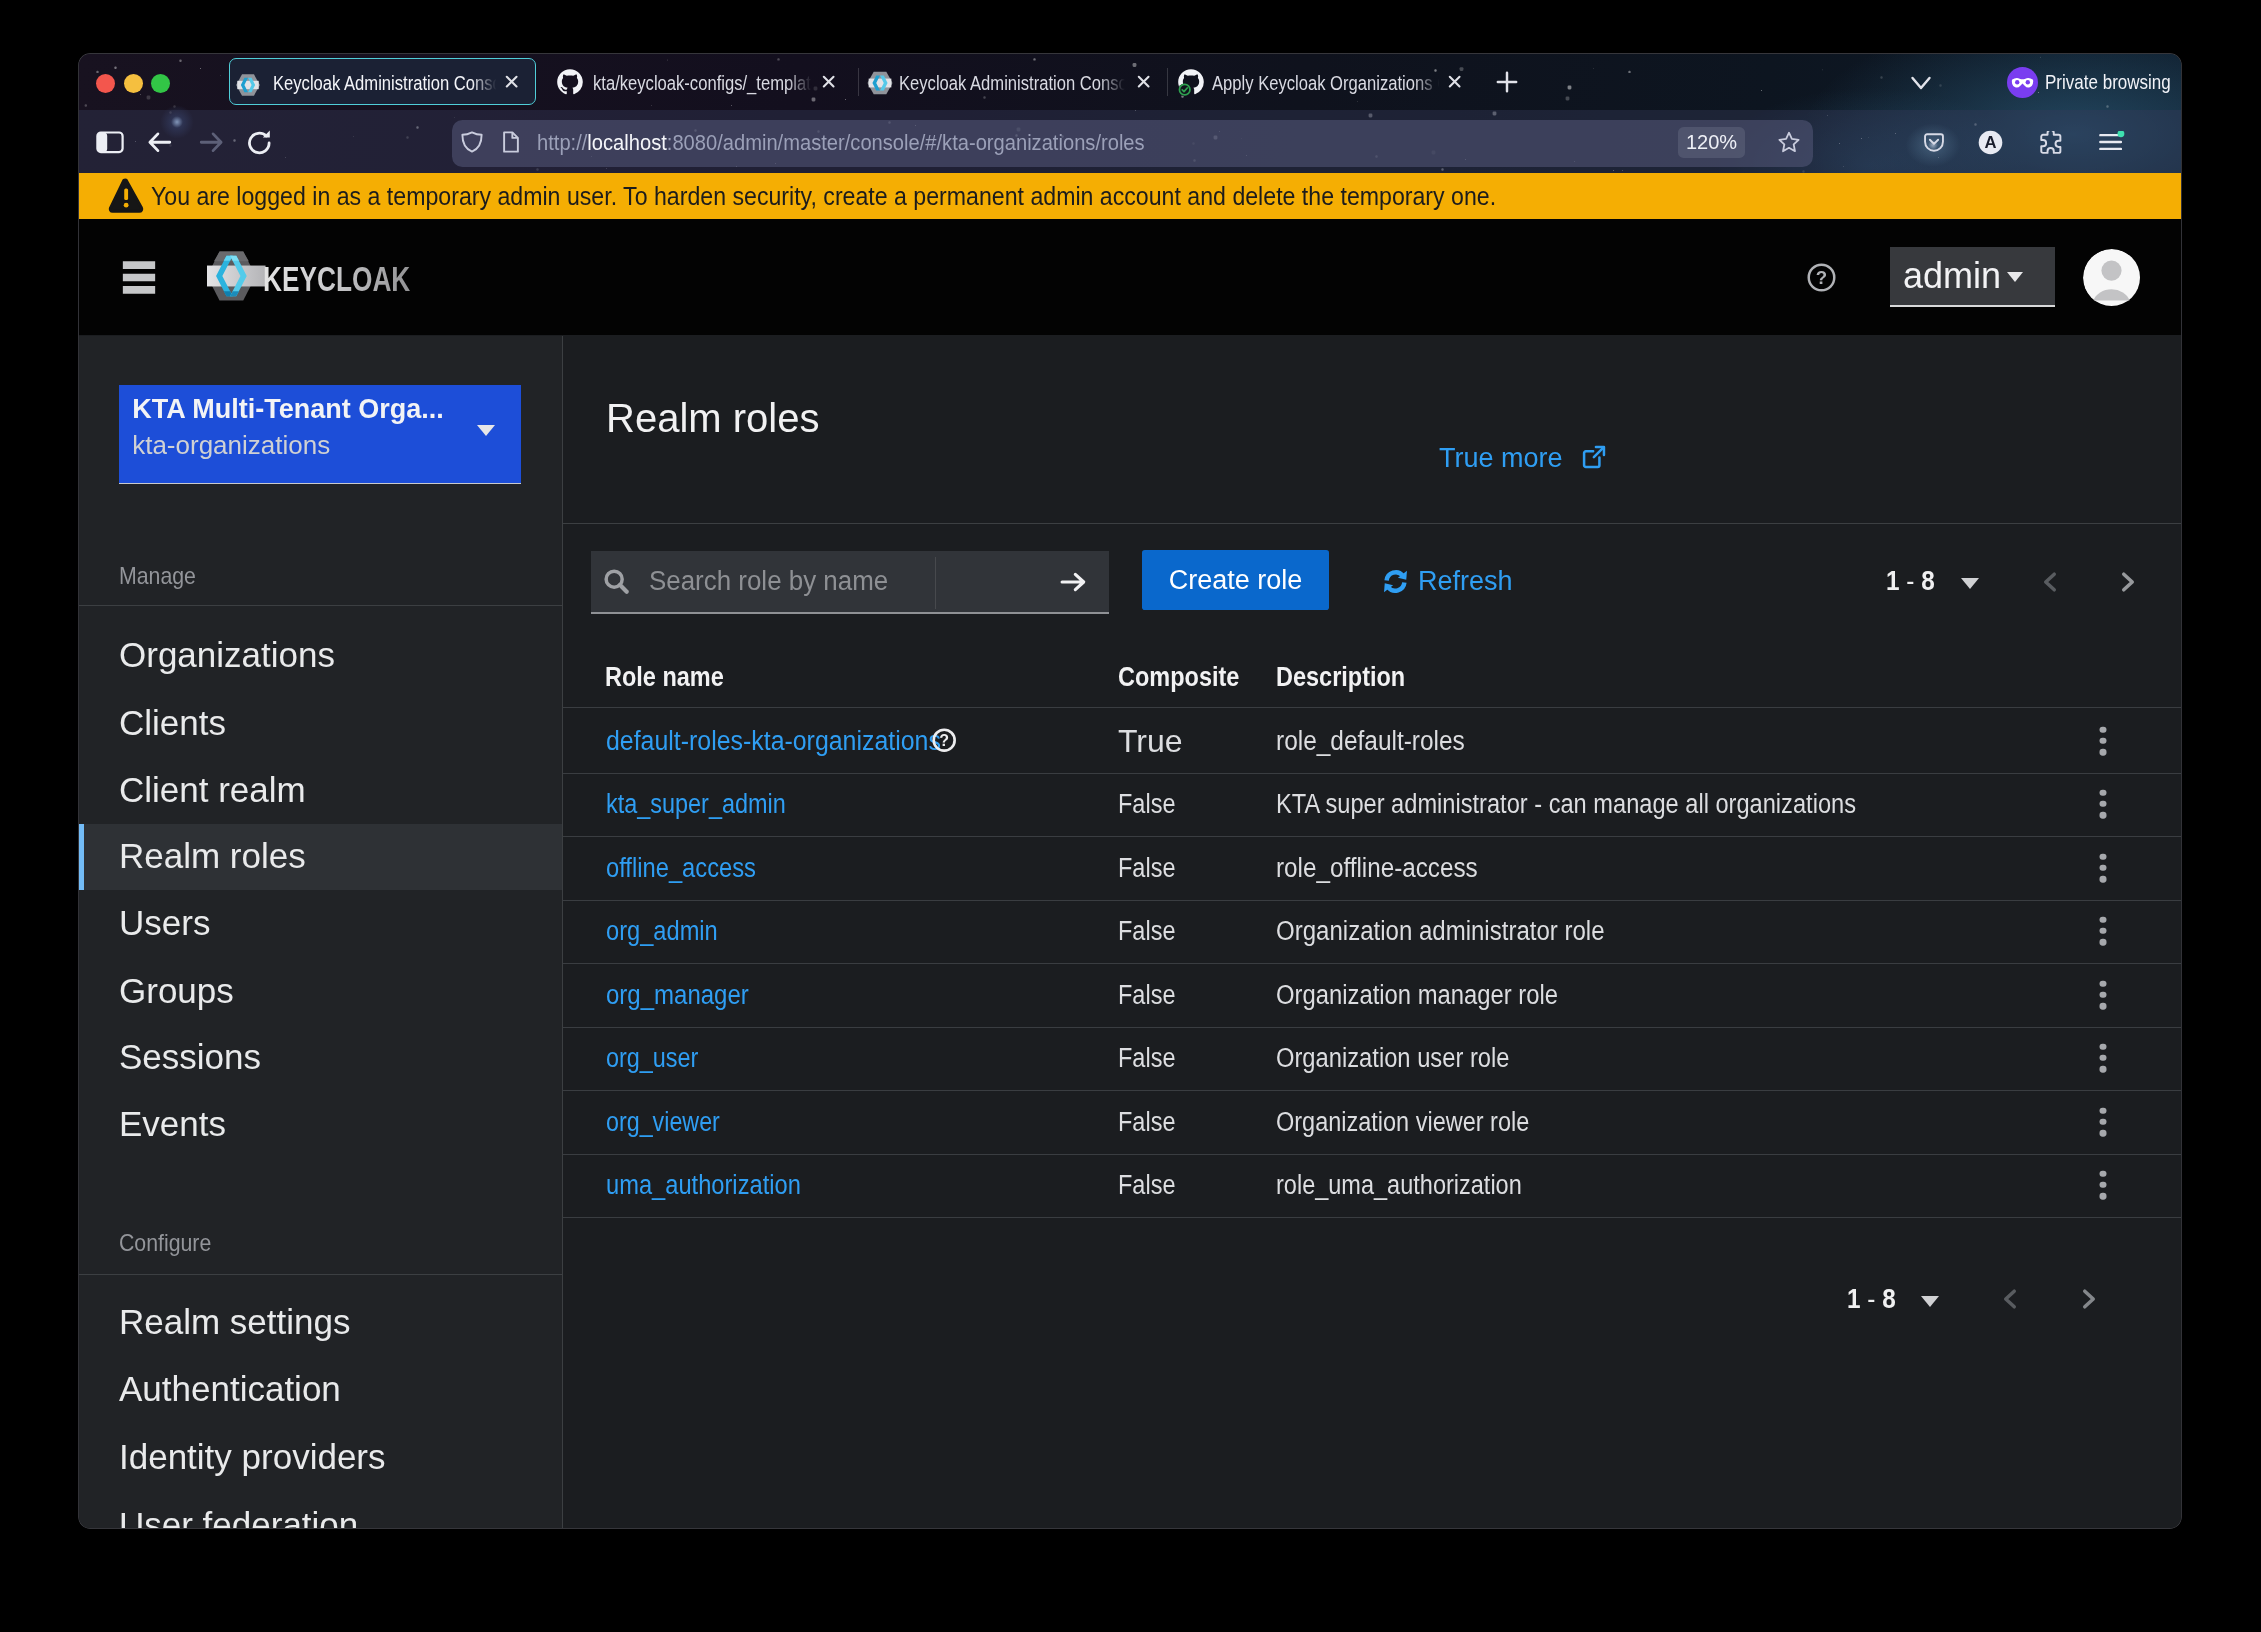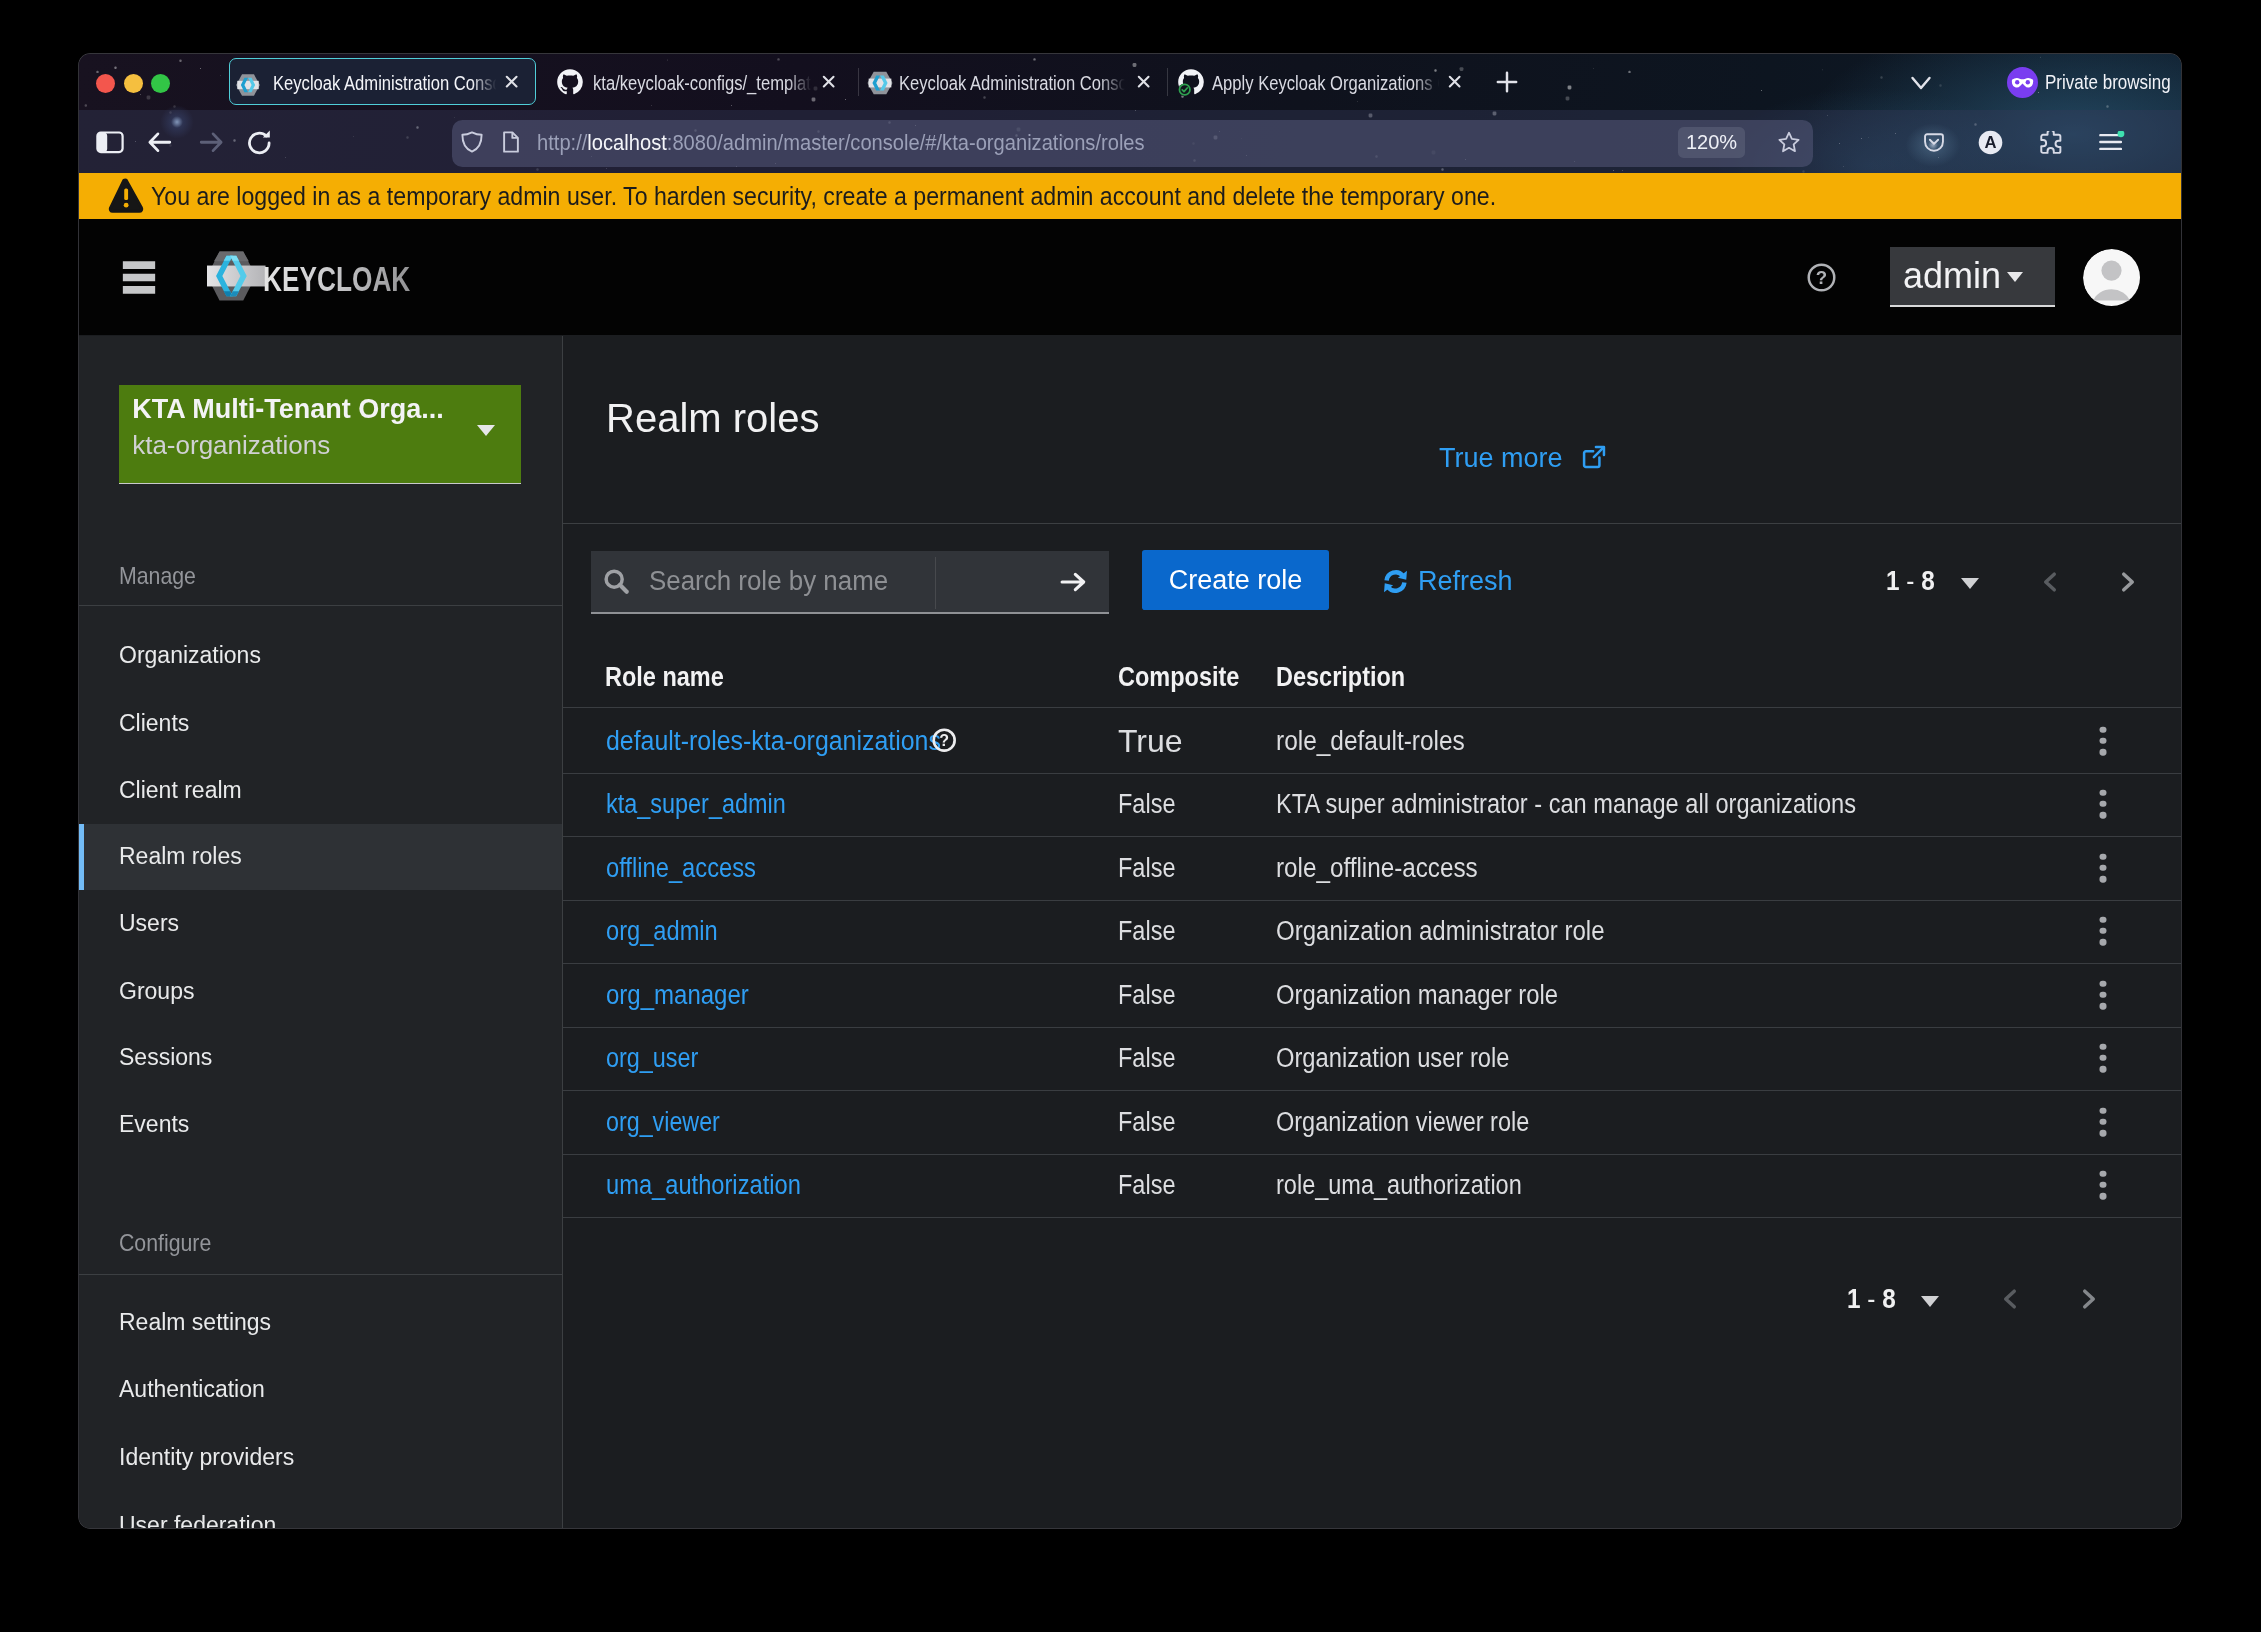--- a/index.html
+++ b/index.html
@@ -18,21 +18,21 @@
 .urlpill{position:absolute;left:373px;top:66px;width:1361px;height:47px;border-radius:10.5px;background:rgba(86,90,122,.55);}
 .tab{position:absolute;top:4.2px;height:47px;border-radius:7px;}
 .tab.active{background:#1b2134;border:1.7px solid #50ced8;}
 .tabtitle{font-size:20px;color:#d9dae2;white-space:nowrap;overflow:hidden;transform:scaleX(.83);transform-origin:left center;
  -webkit-mask-image:linear-gradient(90deg,#000 88%,transparent 99%);}
 .tab.active .tabtitle{color:#f4f5f9}
 .banner{position:absolute;left:0;top:119px;width:2102px;height:46px;background:#f5ae03;}
 .masthead{position:absolute;left:0;top:165px;width:2102px;height:116px;background:#030303;}
 .sidebar{position:absolute;left:0;top:282px;width:483px;height:1193px;background:#212326;}
 .content{position:absolute;left:483px;top:282px;width:1619px;height:1193px;background:#1b1d20;border-left:0.7px solid #3c3f42;}
-.navitem{position:absolute;left:40px;font-size:23px;color:#e9eaeb;white-space:nowrap;transform:translateY(-50%);}
+.navitem{position:absolute;left:40px;font-size:35px;color:#e9eaeb;white-space:nowrap;transform:translateY(-50%);}
 .grouplabel{position:absolute;left:40px;font-size:23.4px;color:#93959a;white-space:nowrap;transform:translateY(-50%);}
 .hr{position:absolute;left:0;width:483px;height:0.7px;background:#3c3f42;}
 .rowline{position:absolute;height:0.7px;background:#3a3d41;}
 .kebab{position:absolute;width:7px;transform:translate(-50%,-50%);display:flex;flex-direction:column;gap:4.9px;align-items:center;}
 .kebab i{width:6.3px;height:6.3px;border-radius:50%;background:#a6a8ac;display:block}
 </style></head><body>
 <div class="win">
 <div class="chrome">
 <div class="starlayer" style="box-shadow:1297px 102px 0 0.7px rgba(255,255,255,0.57),1682px 36px 0 0px rgba(255,255,255,0.81),1363px 115px 0 0.7px rgba(255,255,255,0.81),274px 82px 0 0px rgba(255,255,255,0.35),1543px 116px 0 0px rgba(255,255,255,0.67),1136px 83px 0 1.4px rgba(255,255,255,0.77),1861px 31px 0 0.7px rgba(255,255,255,0.26),1514px 14px 0 0px rgba(255,255,255,0.27),696px 109px 0 0px rgba(255,255,255,0.79),937px 81px 0 0.7px rgba(255,255,255,0.84),1488px 44px 0 1.4px rgba(255,255,255,0.46),18px 17.4px 0 0.7px rgba(255,255,255,0.71),1167px 101px 0 0px rgba(255,255,255,0.75),905px 43px 0 0.7px rgba(255,255,255,0.45),206px 103px 0 0px rgba(255,255,255,0.53),836px 71px 0 0px rgba(255,255,255,0.92),1961px 2.8px 0 0px rgba(255,255,255,0.40),155px 86px 0 0.7px rgba(255,255,255,0.94),1140px 77px 0 0px rgba(255,255,255,0.65),572px 51px 0 0px rgba(255,255,255,0.31),955px 4.9px 0 0.7px rgba(255,255,255,0.78),342px 26.5px 0 0px rgba(255,255,255,0.74),36px 13.2px 0 0.7px rgba(255,255,255,0.81),512px 102px 0 0px rgba(255,255,255,0.56),550px 26px 0 0.7px rgba(255,255,255,0.70),338px 73px 0 0.7px rgba(255,255,255,0.94),6.3px 51px 0 0.7px rgba(255,255,255,0.46),61px 40px 0 0px rgba(255,255,255,0.53),1724px 117px 0 0.7px rgba(255,255,255,0.32),423px 40px 0 0.7px rgba(255,255,255,0.43),1748px 61px 0 0px rgba(255,255,255,0.52),217px 19px 0 0px rgba(255,255,255,0.66),699px 4.9px 0 0.7px rgba(255,255,255,0.51),1782px 84px 0 0px rgba(255,255,255,0.92),1386px 105px 0 0px rgba(255,255,255,0.86),527px 114px 0 0px rgba(255,255,255,0.47),657px 112px 0 0px rgba(255,255,255,0.76),458px 115px 0 0.7px rgba(255,255,255,0.39),1114px 89px 0 0.7px rgba(255,255,255,0.30),141px 21px 0 0px rgba(255,255,255,0.28),734px 45px 0 1.4px rgba(255,255,255,0.74),739px 77px 0 0.7px rgba(255,255,255,0.59),1490px 33px 0 1.4px rgba(255,255,255,0.93),366px 43px 0 0.7px rgba(255,255,255,0.64),1764px 112px 0 0px rgba(255,255,255,0.45),588px 5.6px 0 0px rgba(255,255,255,0.44),1278px 47px 0 0px rgba(255,255,255,0.28),810px 68px 0 0.7px rgba(255,255,255,0.65),381px 19px 0 0px rgba(255,255,255,0.35),1291px 61px 0 1.4px rgba(255,255,255,0.76),1495px 107px 0 0px rgba(255,255,255,0.66),56px 87px 0 0px rgba(255,255,255,0.74),101px 6.3px 0 0.7px rgba(255,255,255,0.70),1382px 14.6px 0 1.4px rgba(255,255,255,0.47),395px 15.3px 0 0px rgba(255,255,255,0.57),1055px 10.5px 0 1.4px rgba(255,255,255,0.77),375px 63px 0 0px rgba(255,255,255,0.31),1356px 16px 0 0.7px rgba(255,255,255,0.91),91px 91px 0 0.7px rgba(255,255,255,0.26),1896px 70px 0 0.7px rgba(255,255,255,0.66),1743px 15.3px 0 0px rgba(255,255,255,0.31),335px 48px 0 0.7px rgba(255,255,255,0.76),1115px 106px 0 0.7px rgba(255,255,255,0.56),1550px 17.4px 0 0.7px rgba(255,255,255,0.78),91px 58px 0 0.7px rgba(255,255,255,0.31),69px 43px 0 1.4px rgba(255,255,255,0.33),1760px 89px 0 0px rgba(255,255,255,0.88),1056px 56px 0 0px rgba(255,255,255,0.72),583px 95px 0 0px rgba(255,255,255,0.78),983px 82px 0 0.7px rgba(255,255,255,0.87),939px 75px 0 1.4px rgba(255,255,255,0.43),1816px 79px 0 0px rgba(255,255,255,0.87),1103px 42px 0 0.7px rgba(255,255,255,0.89),604px 26.5px 0 0px rgba(255,255,255,0.60),121px 14px 0 0px rgba(255,255,255,0.83),328px 83px 0 0.7px rgba(255,255,255,0.44),616px 76px 0 0.7px rgba(255,255,255,0.69),1415px 59px 0 1.4px rgba(255,255,255,0.84),1789px 83px 0 0px rgba(255,255,255,0.30),95px 52px 0 0.7px rgba(255,255,255,0.28),2028px 52px 0 0.7px rgba(255,255,255,0.50),1859px 103px 0 0px rgba(255,255,255,0.70),1162px 84px 0 0px rgba(255,255,255,0.27),766px 45px 0 0px rgba(255,255,255,0.81),1802px 23px 0 0.7px rgba(255,255,255,0.33),1534px 116px 0 0px rgba(255,255,255,0.92),1959px 38px 0 0px rgba(255,255,255,0.83),736px 34px 0 1.4px rgba(255,255,255,0.26),1354px 98px 0 1.4px rgba(255,255,255,0.28),652px 51px 0 0px rgba(255,255,255,0.63);opacity:.5"></div>
 <div class="abs" style="left:16.7px;top:20px;width:19px;height:19px;border-radius:50%;background:#f3564d"></div>
@@ -177,21 +177,21 @@
     </svg>
 <div class="abs" style="left:1811px;top:193px;width:165px;height:60px;background:#37393d;border-bottom:2.1px solid #d8d9da"></div>
 <div class="abs" style="left:1824px;top:222px;transform:translateY(-50%) scaleX(1.0);transform-origin:left center;font-size:36px;color:#f2f2f4;font-weight:400;white-space:nowrap;">admin</div>
 <div class="abs" style="left:1928px;top:218px;width:0;height:0;border-left:8.4px solid transparent;border-right:8.4px solid transparent;border-top:10.5px solid #e8e8ea"></div>
 <svg class="abs" style="left:2004px;top:195px;clip-path:circle(29px at 29px 29px)" width="57" height="57" viewBox="0 0 82 82">
       <circle cx="41" cy="41" r="41" fill="#f7f7f7"></circle>
       <circle cx="41" cy="31" r="14.5" fill="#c3c3c5"></circle>
       <path d="M15 74 a27 22 0 0 1 52 0 Z" fill="#c3c3c5"></path>
     </svg>
 <div class="sidebar">
-<div class="abs" style="left:40px;top:49px;width:402px;height:99px;background:#4d7c0f;border-bottom:1.4px solid #c9cacc">
+<div class="abs" style="left:40px;top:49px;width:402px;height:99px;background:#1d4ed8;border-bottom:1.4px solid #c9cacc">
 <div class="abs" style="left:13.2px;top:24.4px;transform:translateY(-50%) scaleX(1.0);transform-origin:left center;font-size:27px;color:#f3f3f5;font-weight:600;white-space:nowrap;">KTA Multi-Tenant Orga...</div>
 <div class="abs" style="left:13.2px;top:60px;transform:translateY(-50%) scaleX(1.0);transform-origin:left center;font-size:26px;color:#d0d1d3;font-weight:400;white-space:nowrap;">kta-organizations</div>
 <div class="abs" style="left:358px;top:40px;width:0;height:0;border-left:9px solid transparent;border-right:9px solid transparent;border-top:11px solid #e6e6e8"></div>
 </div>
 <div class="grouplabel" style="top:240px;transform:translateY(-50%) scaleX(.91);transform-origin:left center">Manage</div>
 <div class="hr" style="top:269px"></div>
 <div class="navitem" style="top:319px">Organizations</div>
 <div class="navitem" style="top:387px">Clients</div>
 <div class="navitem" style="top:454px">Client realm</div>
 <div class="navitem" style="top:587px">Users</div>

